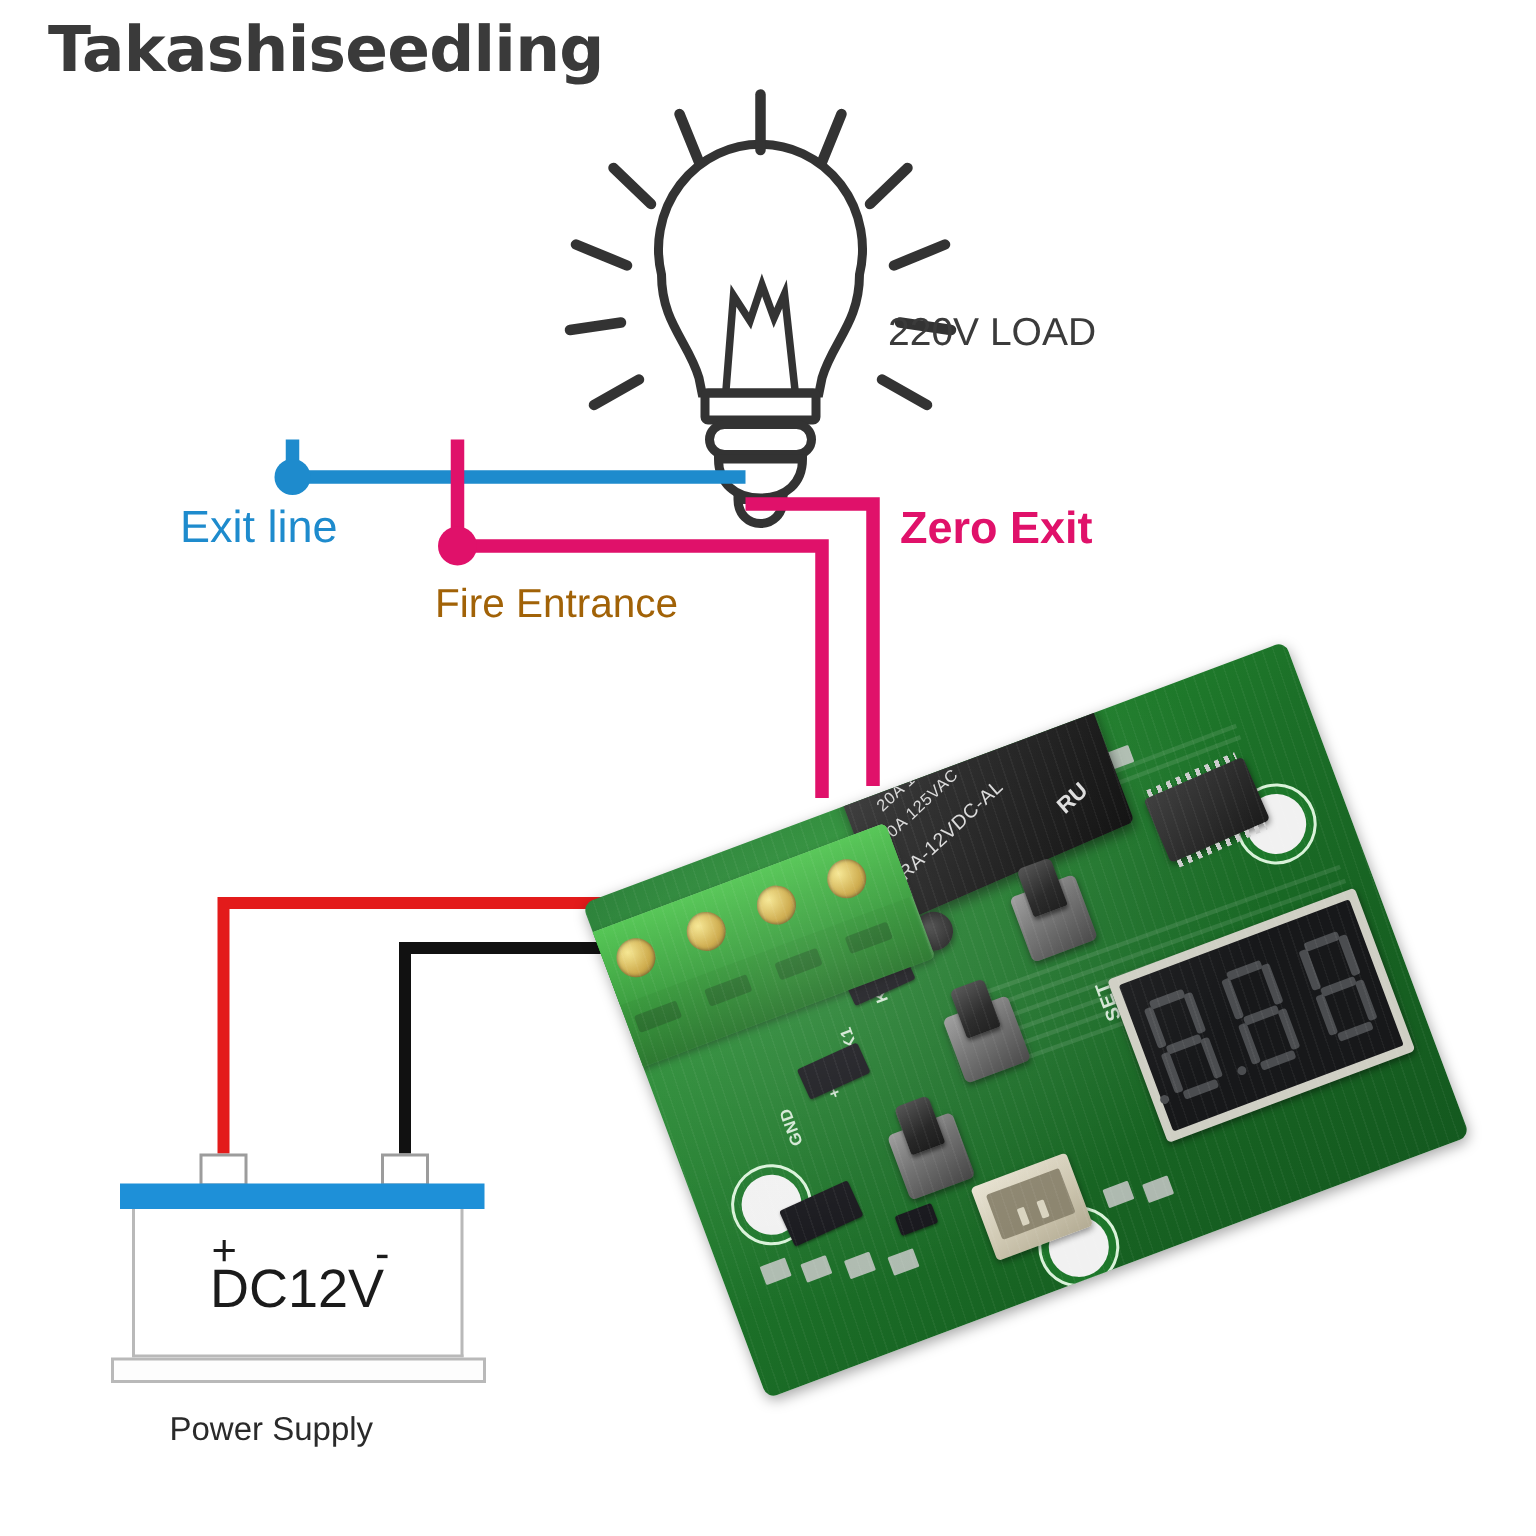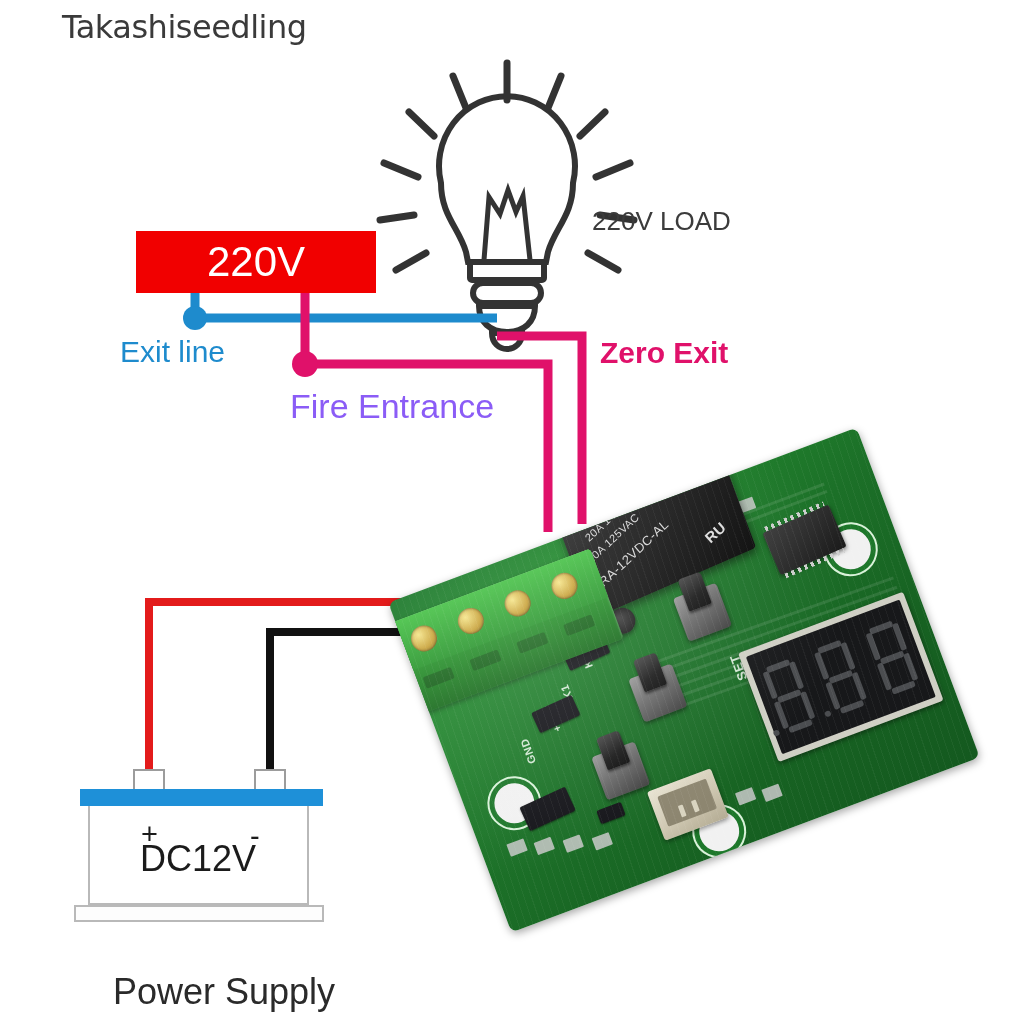--- a/index.html
+++ b/index.html
@@ -8,22 +8,22 @@
     width:1024px;height:1024px;
     background:#ffffff;
     font-family:"Liberation Sans","DejaVu Sans",sans-serif;
     overflow:hidden;
     position:relative;
   }
   #stage{position:absolute;left:0;top:0;width:1024px;height:1024px;}
 
   
   .watermark{
-    position:absolute;left:62px;top:8px;
-    font-size:32px;font-weight:normal;color:#3a3a3a;
+    position:absolute;left:32px;top:8px;
+    font-size:42px;font-weight:bold;color:#3a3a3a;
     letter-spacing:-0.5px;
     font-family:"DejaVu Sans","Liberation Sans",sans-serif;
   }
 
   
   .wirelayer{position:absolute;left:0;top:0;width:1024px;height:1024px;}
 
   
   .box220{
     position:absolute;left:136px;top:231px;width:240px;height:62px;
@@ -31,24 +31,24 @@
     display:flex;align-items:center;justify-content:center;
   }
   .box220 span{
     color:#ffffff;font-size:42px;font-weight:400;letter-spacing:0px;
     font-family:"Liberation Sans",sans-serif;
   }
 
   
   .lbl{position:absolute;white-space:nowrap;}
   .lbl-zero{left:120px;top:335px;font-size:30px;color:#1e8bcd;}
-  .lbl-fireent{left:290px;top:387px;font-size:34px;color:#8b5cf6;}
+  .lbl-fireent{left:290px;top:387px;font-size:27px;color:#a16207;}
   .lbl-fireexit{left:600px;top:336px;font-size:30px;color:#e0116a;font-weight:bold;}
   .lbl-load{left:592px;top:206px;font-size:26px;color:#3b3b3b;}
-  .lbl-psu{left:113px;top:940px;font-size:36px;color:#2a2a2a;margin-top:31px;}
+  .lbl-psu{left:113px;top:940px;font-size:22px;color:#2a2a2a;}
   .lbl-dc{left:140px;top:838px;font-size:36px;color:#1b1b1b;}
   .lbl-plus{left:141px;top:818px;font-size:29px;color:#1b1b1b;}
   .lbl-minus{left:250px;top:820px;font-size:29px;color:#1b1b1b;}
 
   
   .batt-top{position:absolute;left:80px;top:789px;width:243px;height:17px;background:#1e90d8;}
   .batt-body{position:absolute;left:88px;top:806px;width:221px;height:99px;background:#ffffff;border:2px solid #b9b9b9;border-top:none;box-sizing:border-box;}
   .batt-base{position:absolute;left:74px;top:905px;width:250px;height:17px;background:#fdfdfd;border:2px solid #b9b9b9;box-sizing:border-box;}
   .batt-term{position:absolute;width:32px;height:22px;background:#ffffff;border:2px solid #9c9c9c;box-sizing:border-box;}
   .batt-term.p{left:133px;top:769px;}
@@ -224,23 +224,20 @@
 
     <g>
       <path d="M149 790 L149 602 L505 602" stroke="#e31b1b" stroke-width="8" fill="none"></path>
     </g>
 
     <g>
       <path d="M270 790 L270 632 L487 632" stroke="#111111" stroke-width="8" fill="none"></path>
     </g>
   </svg>
 
-  <div class="box220">
-    <span>220V</span>
-  </div>
 
   <div class="lbl lbl-zero">Exit line</div>
   <div class="lbl lbl-fireent">Fire Entrance</div>
   <div class="lbl lbl-fireexit">Zero Exit</div>
   <div class="lbl lbl-load">220V LOAD</div>
 
   <div>
     <div class="batt-term p"></div>
     <div class="batt-term n"></div>
     <div class="batt-top"></div>

